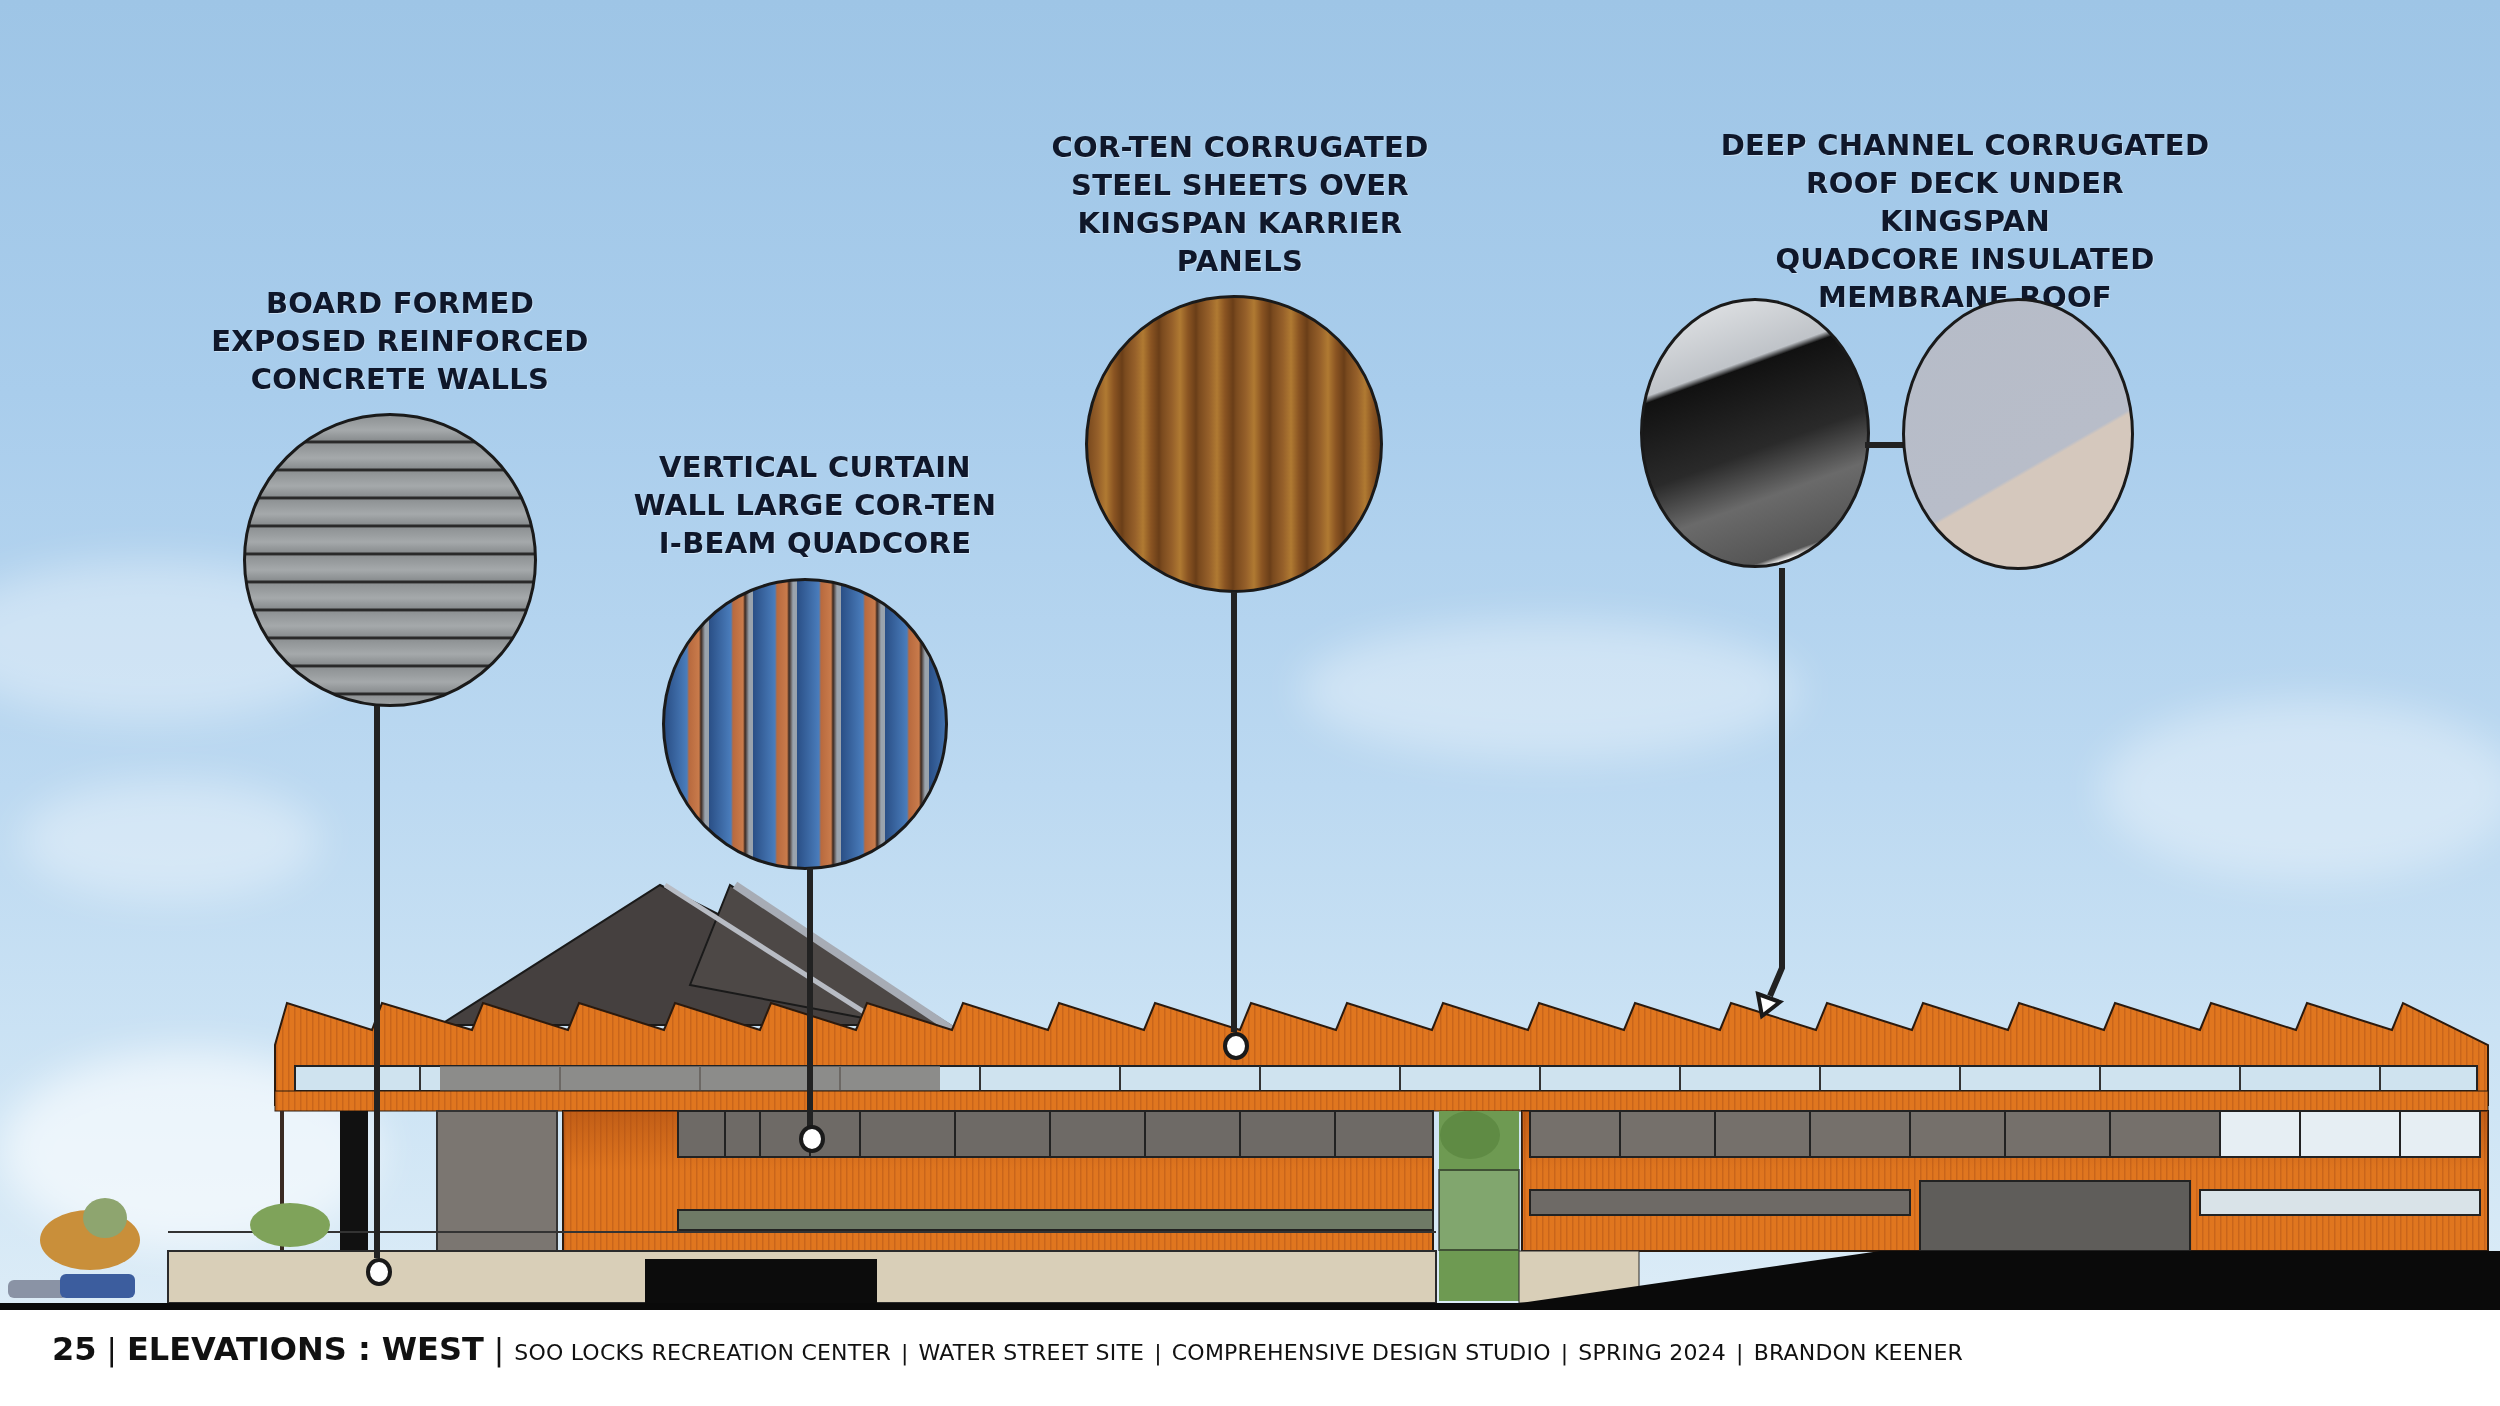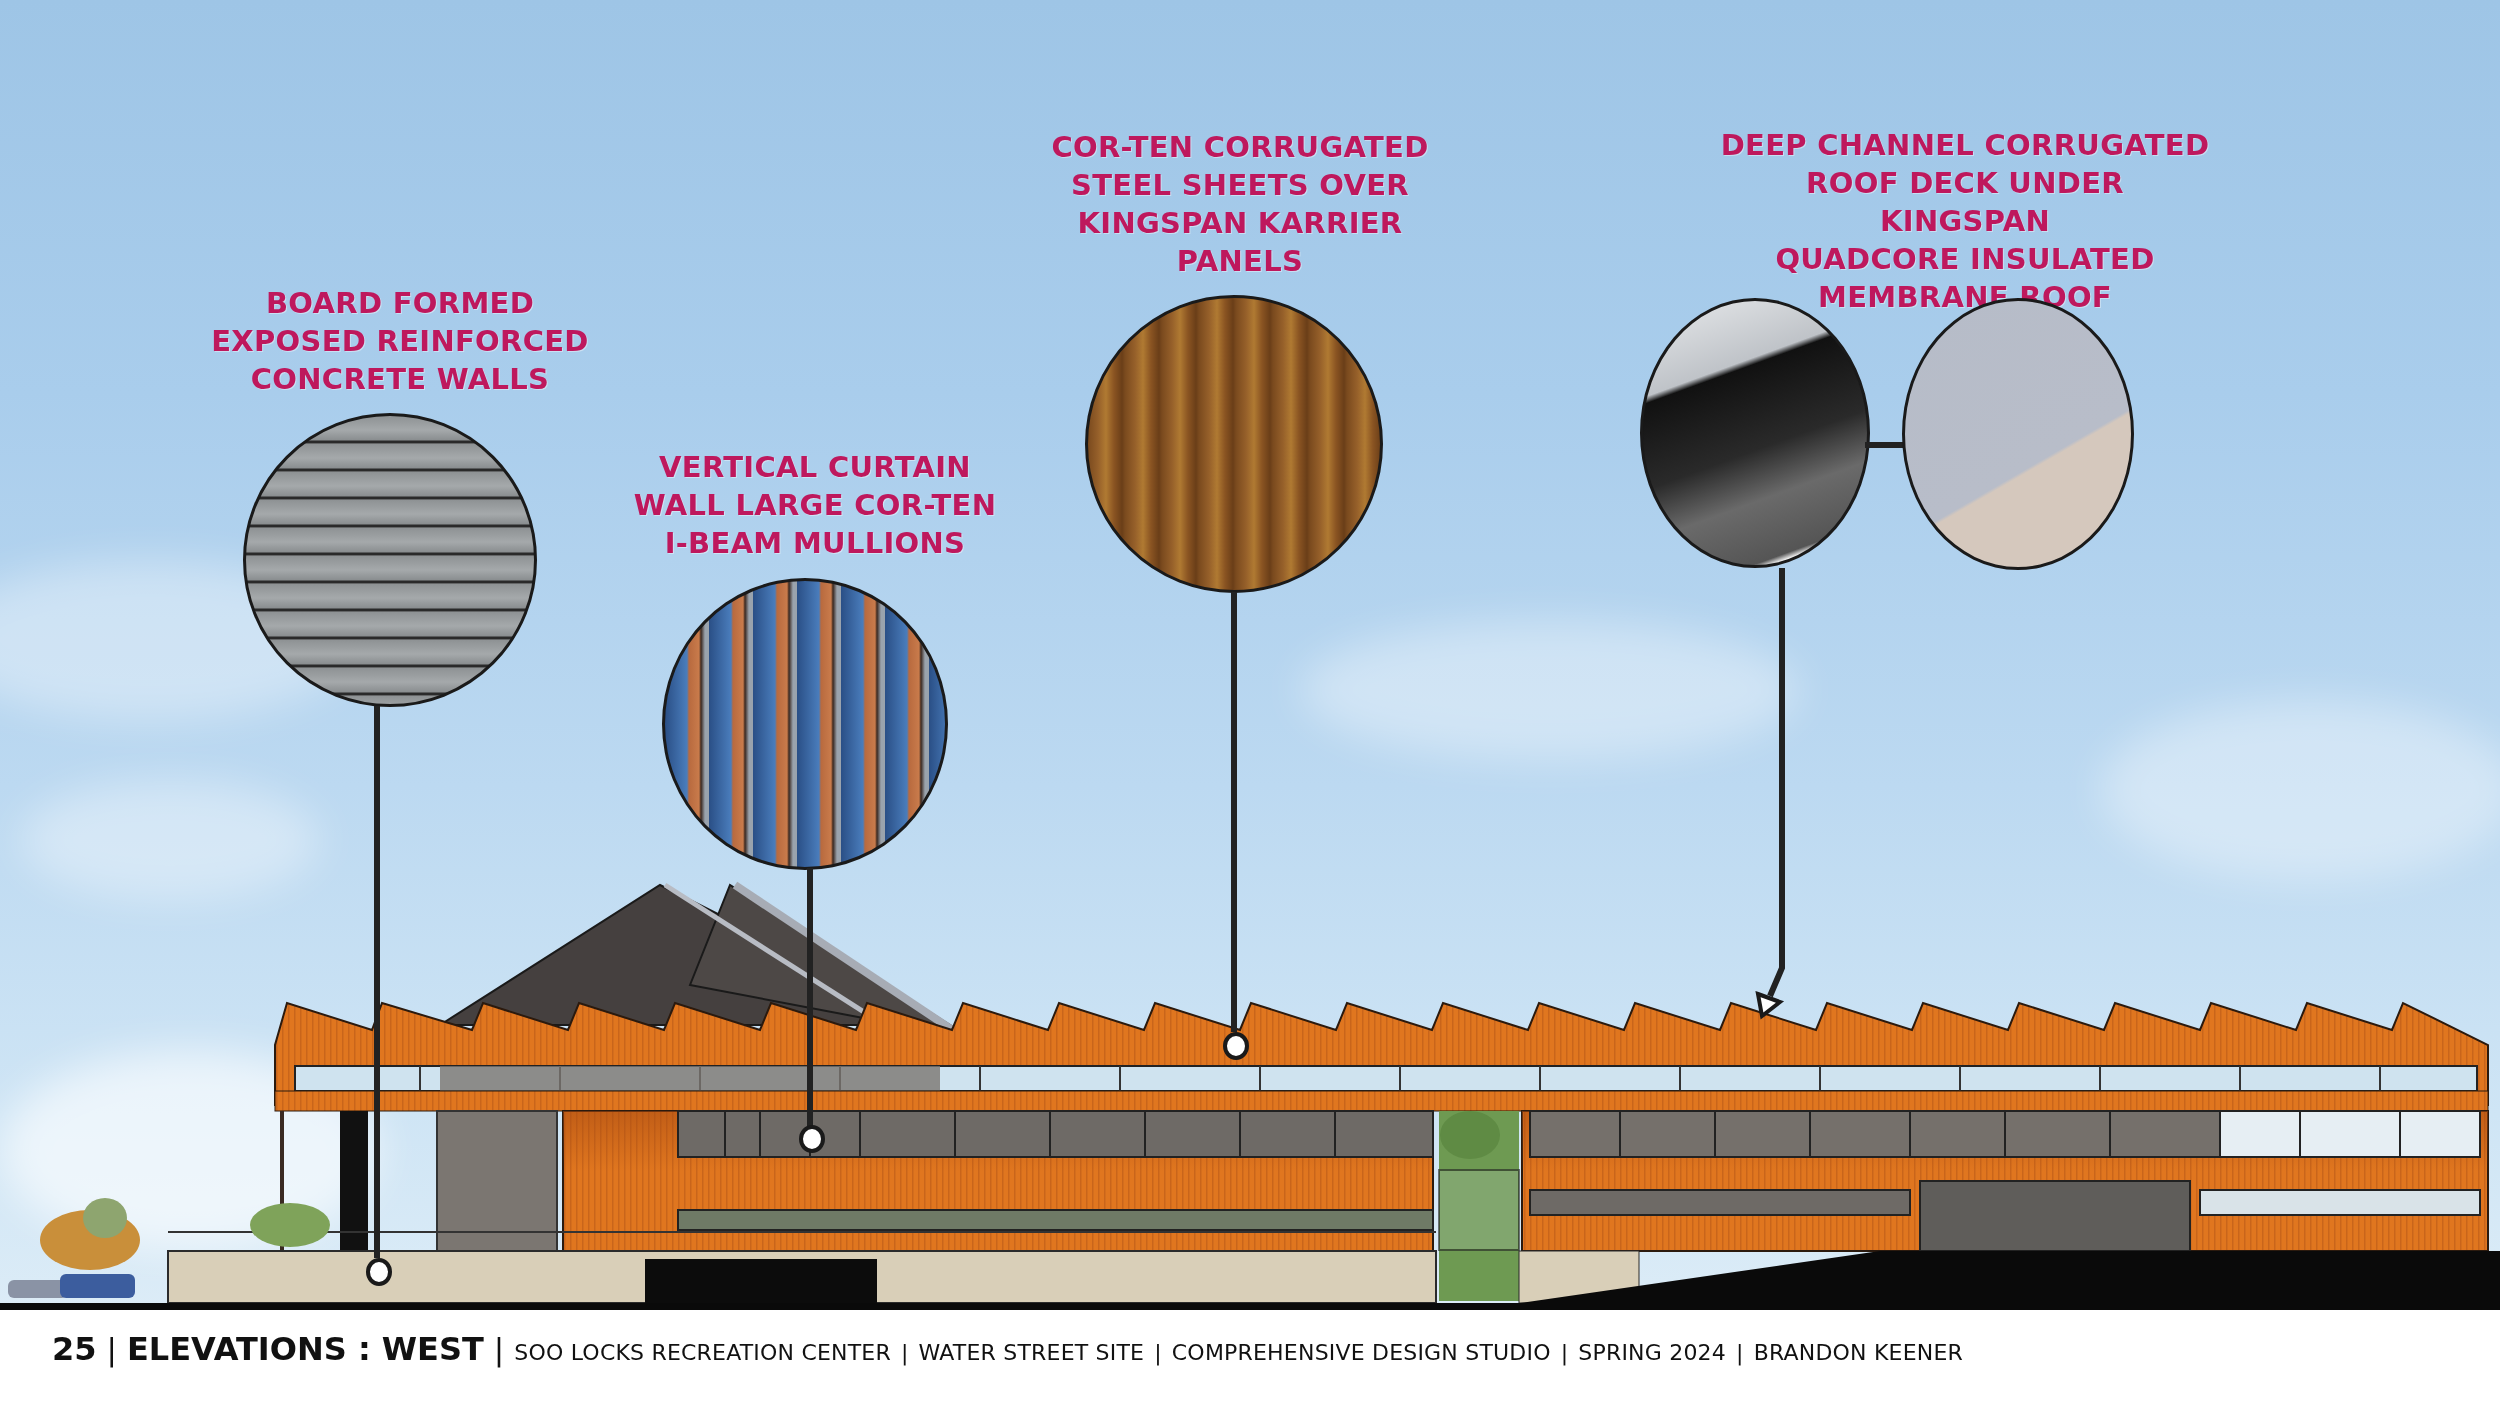--- a/index.html
+++ b/index.html
@@ -1,20 +1,20 @@
 <!DOCTYPE html>
 <html><head>
   <meta charset="utf-8">
   <style>
     html, body { margin: 0; padding: 0; }
     body { width: 2500px; height: 1406px; position: relative; overflow: hidden; background: #ffffff; font-family: "DejaVu Sans", sans-serif; }
     .sky { position: absolute; left: 0; top: 0; width: 2500px; height: 1310px;
       background: linear-gradient(180deg, #9ec5e6 0%, #a9cdec 30%, #bcd9f1 60%, #cfe5f5 85%, #dcecf7 100%); overflow: hidden; }
     .cloud { position: absolute; border-radius: 50%; background: rgba(255,255,255,0.35); filter: blur(20px); }
-    .label { position: absolute; text-align: center; font-family: "DejaVu Sans", sans-serif; font-weight: bold; color: #be185d;
+    .label { position: absolute; text-align: center; font-family: "DejaVu Sans", sans-serif; font-weight: bold; color: #0f172a;
       font-size: 29px; line-height: 38px; letter-spacing: 0.3px; white-space: pre-line; text-shadow: 1px 1px 0 rgba(255,255,255,0.4); }
     .leader { position: absolute; width: 6px; background: #222; }
     .circle { position: absolute; border-radius: 50%; border: 3px solid #1a1a1a; overflow: hidden; box-sizing: border-box; }
     .dot { position: absolute; width: 18px; height: 20px; border-radius: 50%; background: #fff; border: 4px solid #1a1a1a; box-sizing: content-box; }
     .footer { position: absolute; left: 8px; top: 1310px; width: 2500px; height: 116px; background: #fff; text-align: right; }
     .footer-line { position: absolute; left: 44px; top: 20px; font-size: 31px; color: #111; white-space: nowrap; font-family: "DejaVu Sans", sans-serif; }
     .footer-line .b { font-weight: bold; font-size: 32px; }
     .footer-line .n { font-weight: normal; font-size: 22px; letter-spacing: 0.2px; }
     .footer-line .sep { font-weight: normal; margin: 0 10px; }
     .svgwrap { position: absolute; left: 0; top: 0; }
@@ -133,21 +133,21 @@
 <div class="label" style="left:210px;top:284px;width:380px;">BOARD FORMED
 EXPOSED REINFORCED
 CONCRETE WALLS</div>
 <div class="circle" style="left:243px;top:413px;width:294px;height:294px;background:
   repeating-linear-gradient(180deg,#8e9294 0px,#a5a9ab 14px,#8a8e90 24px,#2a2a2a 25px,#2a2a2a 27px,#9ea2a4 28px);"></div>
 <div class="leader" style="left:374px;top:706px;height:552px;"></div>
 <div class="dot" style="left:366px;top:1258px;"></div>
 
 <div class="label" style="left:630px;top:448px;width:370px;">VERTICAL CURTAIN
 WALL LARGE COR-TEN
-I-BEAM MULLIONS</div>
+I-BEAM QUADCORE</div>
 <div class="circle" style="left:662px;top:578px;width:286px;height:292px;background:
   repeating-linear-gradient(90deg,#2a4f86 0px,#4a7dbc 22px,#b86a3f 24px,#c97b4b 34px,#3a2820 36px,#9aa3ad 40px,#9aa3ad 44px);"></div>
 <div class="leader" style="left:807px;top:868px;height:260px;"></div>
 <div class="dot" style="left:799px;top:1125px;"></div>
 
 <div class="label" style="left:1040px;top:128px;width:400px;">COR-TEN CORRUGATED
 STEEL SHEETS OVER
 KINGSPAN KARRIER
 PANELS</div>
 <div class="circle" style="left:1085px;top:295px;width:298px;height:298px;background:

